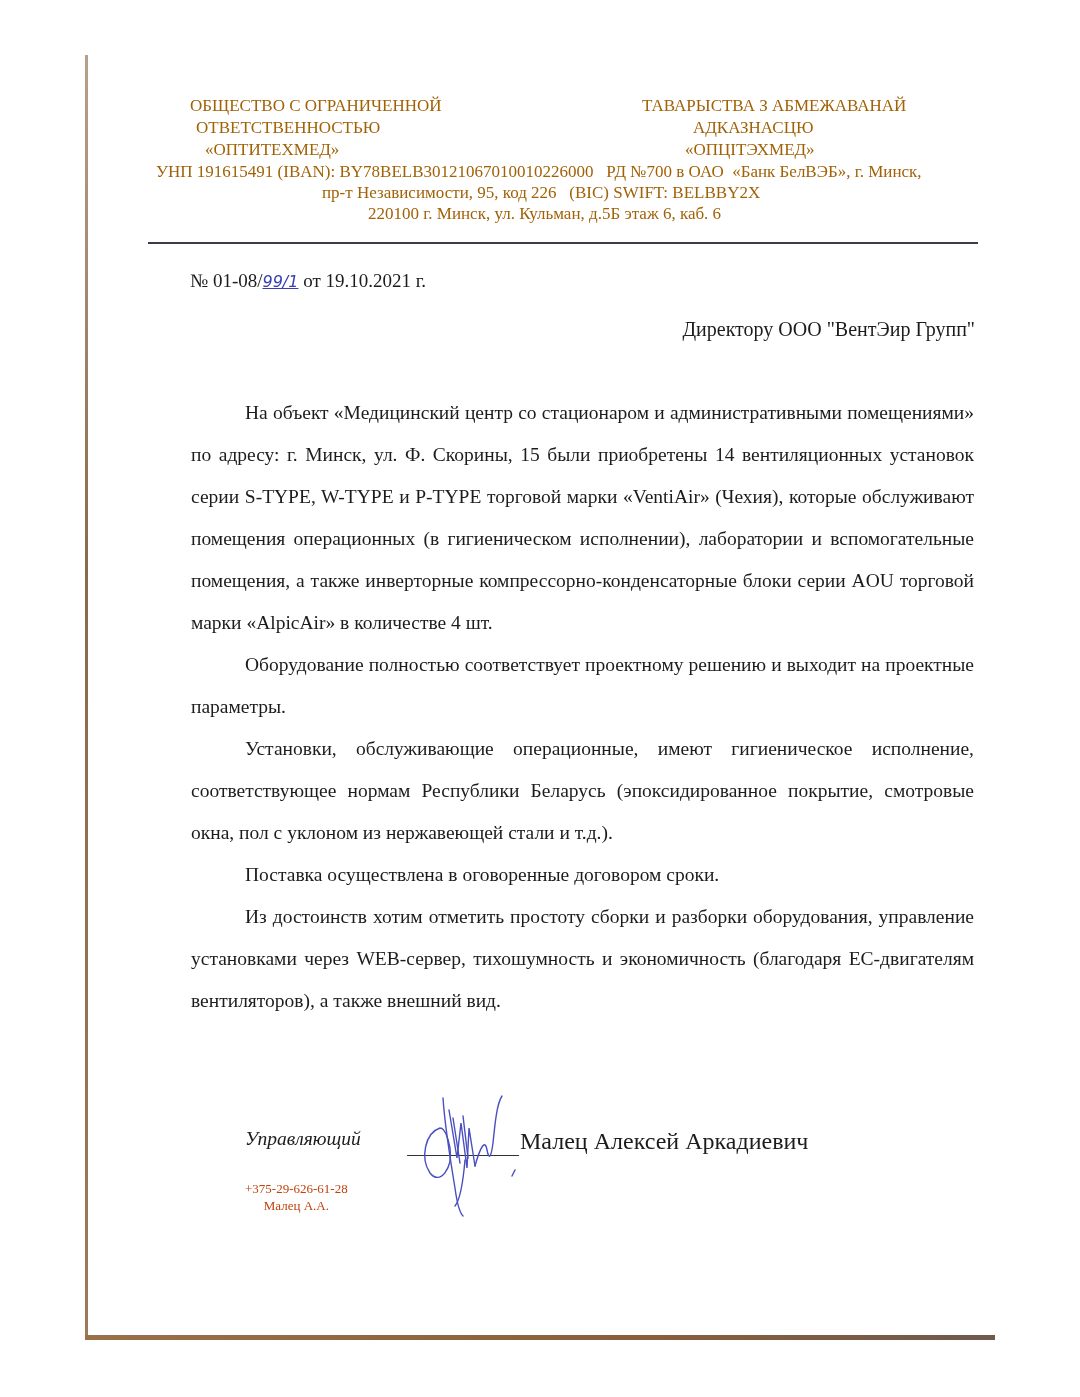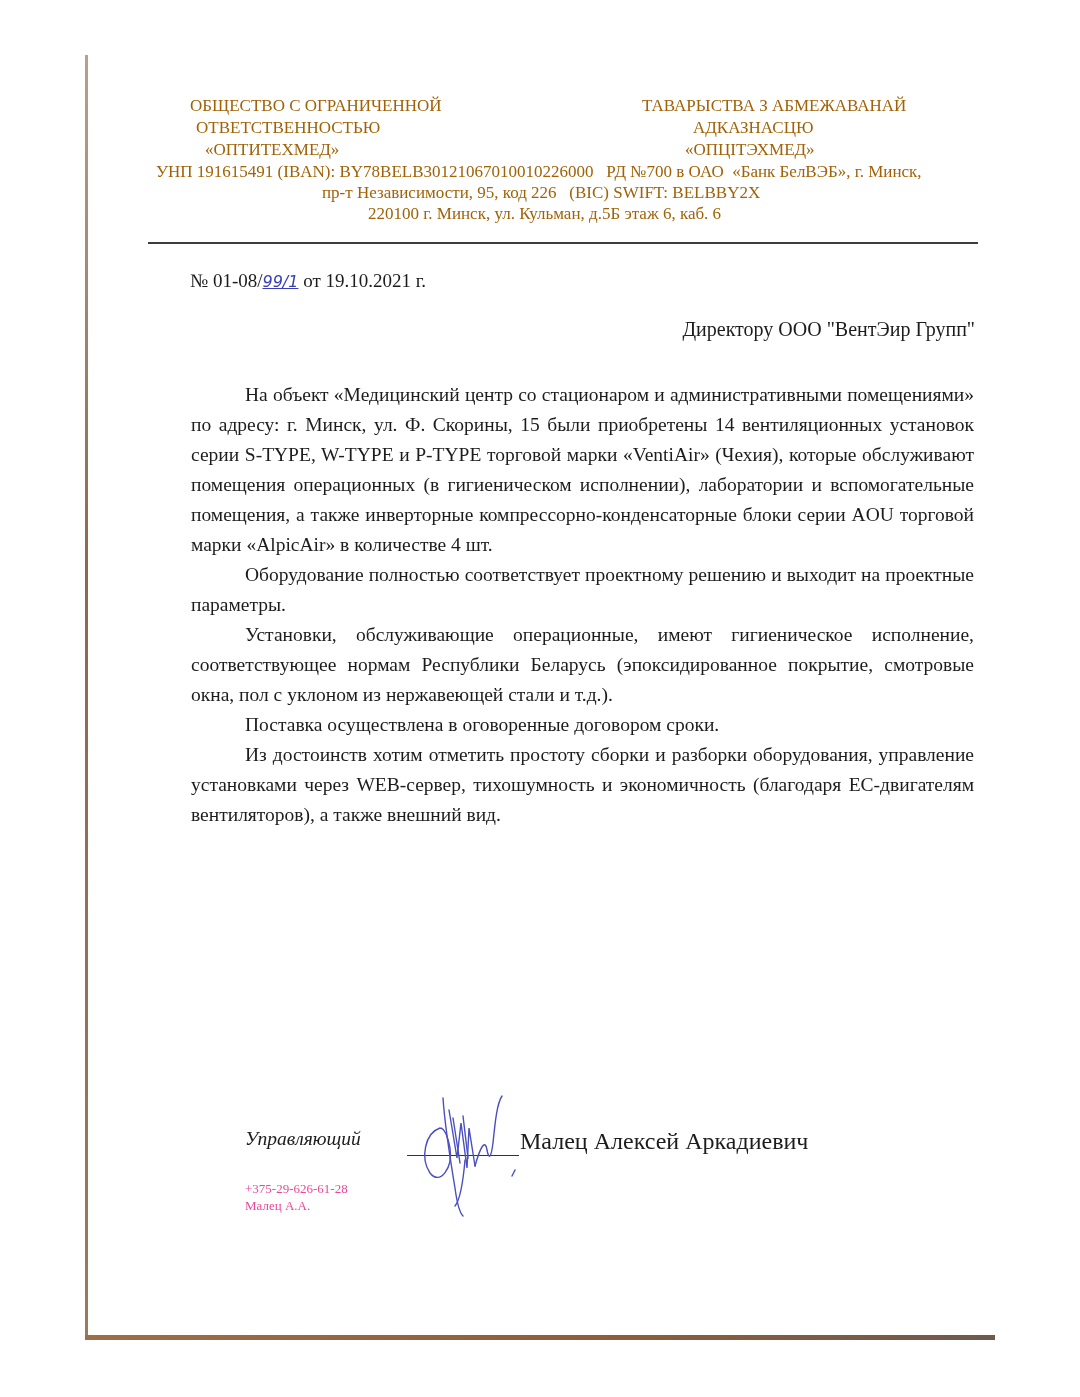--- a/index.html
+++ b/index.html
@@ -14,29 +14,29 @@
   .frame-bottom {
     position: absolute; left: 85px; top: 1335px; width: 910px; height: 5px;
     background: linear-gradient(90deg, #9b6f48, #8a5e3a 60%, #6f5a4e);
   }
   .hdr { position: absolute; font-size: 17px; line-height: 22px; white-space: nowrap; color: #a16207; }
   .hdr-line { position: absolute; left: 148px; top: 242px; width: 830px; height: 2px; background: #3c3c44; }
   .ref { position: absolute; left: 190px; top: 270px; font-size: 19px; white-space: nowrap; text-align: right; }
   .ref .hand { color: #3a3fb0; font-style: italic; font-family: "DejaVu Sans", sans-serif; font-size: 16px; text-decoration: underline; }
   .addressee { position: absolute; right: 105px; top: 318px; font-size: 20px; white-space: nowrap; }
   .body-text {
-    position: absolute; left: 191px; top: 380px; width: 783px;
-    font-size: 19.5px; line-height: 30px; text-align: justify;
+    position: absolute; left: 191px; top: 392px; width: 783px;
+    font-size: 19.5px; line-height: 42px; text-align: justify;
   }
   .body-text p { margin: 0; text-indent: 54px; }
   .sig-role { position: absolute; left: 245px; top: 1128px; font-size: 19.5px; font-style: italic; }
   .sig-name { position: absolute; left: 520px; top: 1128px; font-size: 24px; white-space: nowrap; }
   .sig-line { position: absolute; left: 407px; top: 1155px; width: 112px; height: 1px; background: #333; }
   .signature { position: absolute; left: 405px; top: 1088px; width: 125px; height: 130px; }
-  .contact { position: absolute; left: 245px; top: 1180px; font-size: 13px; line-height: 17px; color: #ec4899; }
+  .contact { position: absolute; left: 245px; top: 1180px; font-size: 13px; line-height: 17px; color: #c2410c; text-align: center; }
 </style>
 </head>
 <body>
 
 <div class="frame-left"></div>
 <div class="frame-bottom"></div>
 
 <div>
   <div class="hdr" style="left:190px; top:95px;">ОБЩЕСТВО С ОГРАНИЧЕННОЙ</div>
   <div class="hdr" style="left:196px; top:117px;">ОТВЕТСТВЕННОСТЬЮ</div>

